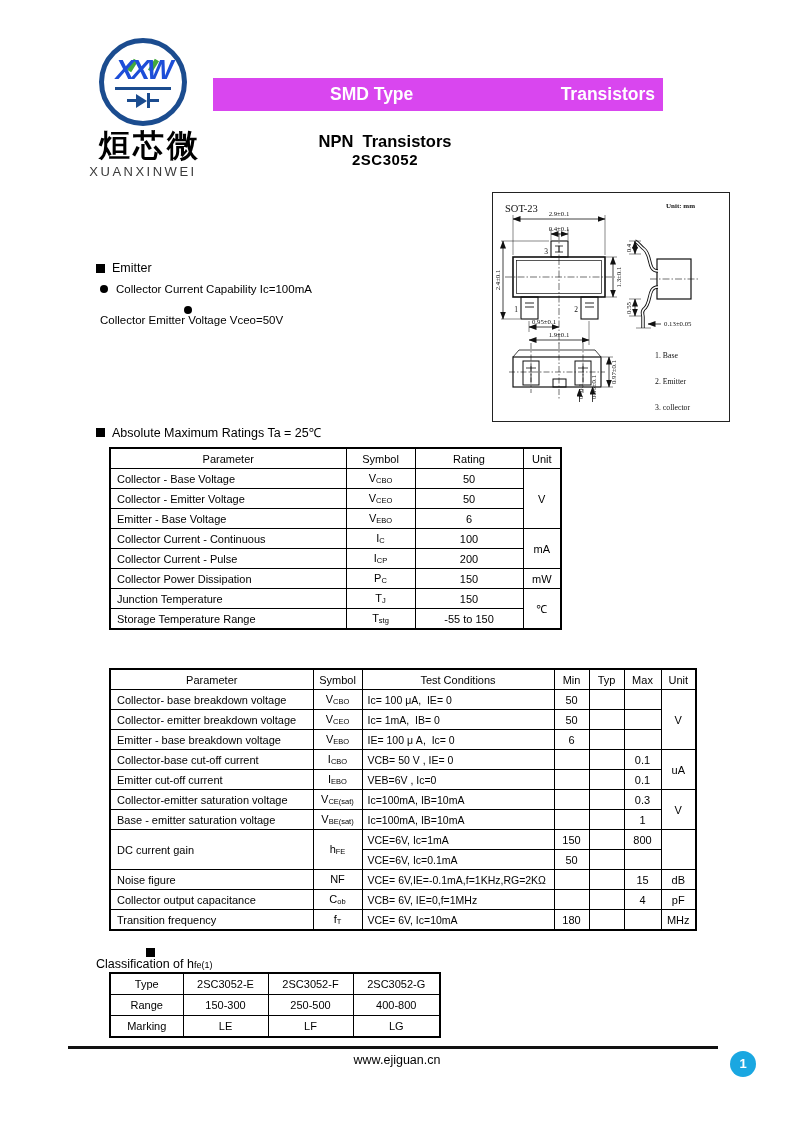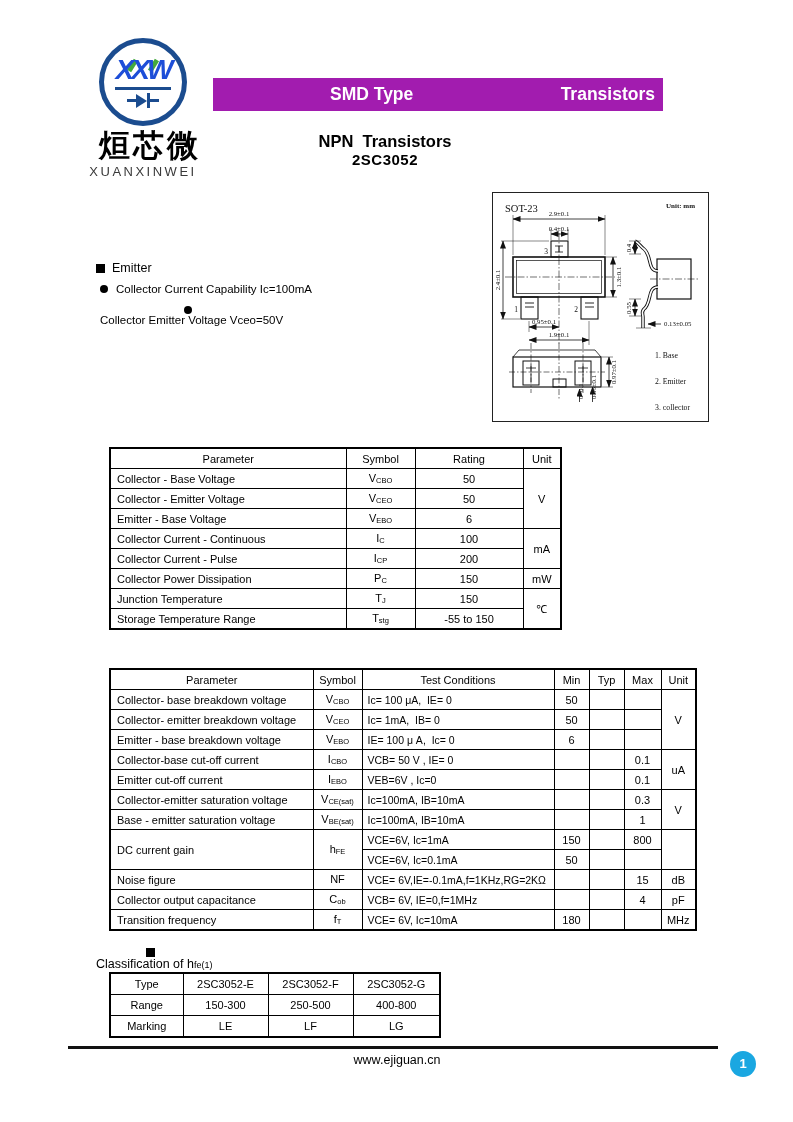--- a/index.html
+++ b/index.html
@@ -20,30 +20,30 @@
   .diode-row{display:flex;align-items:center;justify-content:center;margin-top:3px;}
   .d-line{width:9px;height:3px;background:#1B4C8F;}
   .d-tri{width:0;height:0;border-left:11px solid #1B4C8F;border-top:7px solid transparent;
          border-bottom:7px solid transparent;}
   .d-bar{width:3px;height:15px;background:#1B4C8F;}
   .logo-cn{font-size:31px;font-weight:bold;letter-spacing:3px;margin-top:4px;line-height:1;
            font-family:"DejaVu Sans",sans-serif;text-align:right;}
   .logo-en{font-size:13px;color:#3a3a3a;letter-spacing:2.5px;margin-top:3px;}
 
   
-  .banner{left:213px;top:78px;width:450px;height:33px;background:#a21caf;}
+  .banner{left:213px;top:78px;width:450px;height:33px;background:#d946ef;}
   .banner span{position:absolute;color:#fff;font-weight:bold;font-size:17.5px;line-height:33px;}
   .banner-left{left:117px;}
   .banner-right{right:8px;}
   .title-block{left:240px;top:132px;width:290px;text-align:center;}
   .title1{font-size:16.5px;font-weight:bold;white-space:pre;}
   .title2{font-size:15px;font-weight:bold;letter-spacing:.5px;}
 
   
-  .pkg-box{left:492px;top:192px;width:217px;height:230px;border:1px solid #222;box-sizing:border-box;}
+  .pkg-box{left:492px;top:192px;width:238px;height:230px;border:1px solid #222;box-sizing:border-box;}
   .pkg-svg text{font-family:"Liberation Serif",serif;font-size:6.8px;fill:#111;stroke:none;}
   .pkg-svg .t-name{font-size:10.5px;}
   .pkg-svg .t-unit{font-size:7px;font-weight:bold;}
   .pkg-svg .t-leg{font-size:7.8px;}
   .pkg-svg .t-pin{font-size:7.5px;}
 
   
   .sec{font-size:12.5px;display:flex;align-items:center;}
   .sq{display:inline-block;width:9px;height:9px;background:#000;margin-right:7px;flex:0 0 auto;}
   .dot{display:inline-block;width:8px;height:8px;border-radius:50%;background:#000;margin-right:8px;flex:0 0 auto;}
@@ -208,20 +208,24 @@
   </div>
   <div class="abs feat-item" style="left:100px;top:283px;">
     <span class="dot"></span>
     <span>Collector Current Capability Ic=100mA</span>
   </div>
   <div class="abs feat-item" style="left:100px;top:306px;flex-direction:column;">
     <span class="dot"></span>
     <span>Collector Emitter Voltage Vceo=50V</span>
   </div>
 
+  <div class="abs sec" style="left:96px;top:424px;">
+    <span class="sq"></span>
+    <span>Absolute Maximum Ratings Ta = 25℃</span>
+  </div>
 
   <table class="t1" style="left:109px;top:447px;width:451px;">
     <colgroup>
         <col style="width:236px">
         <col style="width:69px">
         <col style="width:108px">
         <col style="width:38px">
       </colgroup>
     <tbody>
         <tr>

